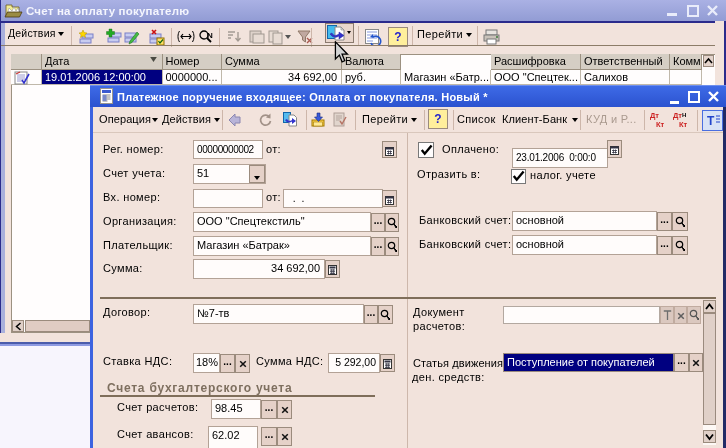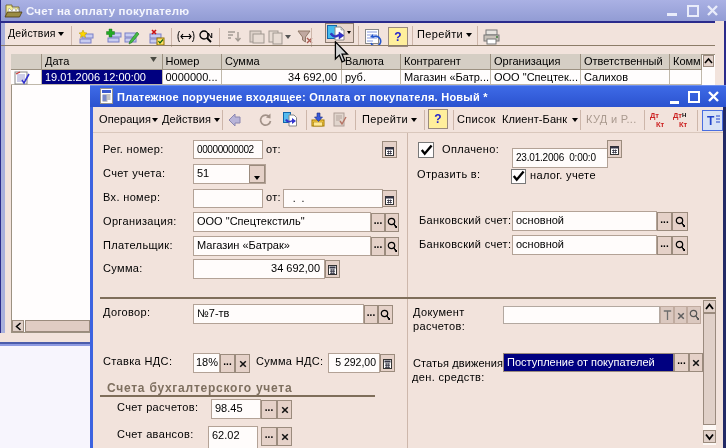--- a/index.html
+++ b/index.html
@@ -134,22 +134,21 @@
 <div class="abs" style="left:1px;top:23px;width:4px;height:320px;background:#a9b0dc"></div>
 <div class="abs" style="left:1px;top:44.5px;width:724px;height:1.5px;background:#8c7c68"></div>
 
 <div class="abs" style="left:11px;top:54px;width:704px;height:279px;background:#fffdfd;border-left:1px solid #9c9181;border-top:1px solid #9c9181;box-sizing:border-box"></div>
 <div class="abs" style="left:11px;top:54px;width:704px;height:31px">
  <div class="hcell" style="left:0;width:31px"></div>
  <div class="hcell" style="left:31px;width:120.5px">Дата</div>
  <div class="hcell" style="left:151.5px;width:59.5px">Номер</div>
  <div class="hcell" style="left:211px;width:120px">Сумма</div>
  <div class="hcell" style="left:331px;width:59px">Валюта</div>
- <div class="hcell" style="left:390px;width:90px">Контрагент</div>
- <div class="hcell" style="left:480px;width:90px">Организация</div>
+ <div class="hcell" style="left:480px;width:90px">Расшифровка</div>
  <div class="hcell" style="left:570px;width:89px">Ответственный</div>
  <div class="hcell" style="left:659px;width:32px">Комм</div>
  <svg class="abs" style="left:139px;top:3px" width="7" height="5" viewBox="0 0 8 6">
         <path d="M0 0 L8 0 L4 6 Z" fill="#4a4a42"></path>
       </svg>
  <div class="abs" style="left:692px;top:1px;width:11px;height:12px;background:#e4d4cc;border:1px solid #9a8a7e;box-sizing:border-box">
         <svg width="9" height="8" viewBox="0 0 9 8" style="display:block;margin:1px auto 0">
           <path d="M1 6 L4.5 2 L8 6" fill="none" stroke="#000" stroke-width="1.6"></path>
         </svg>
       </div>

